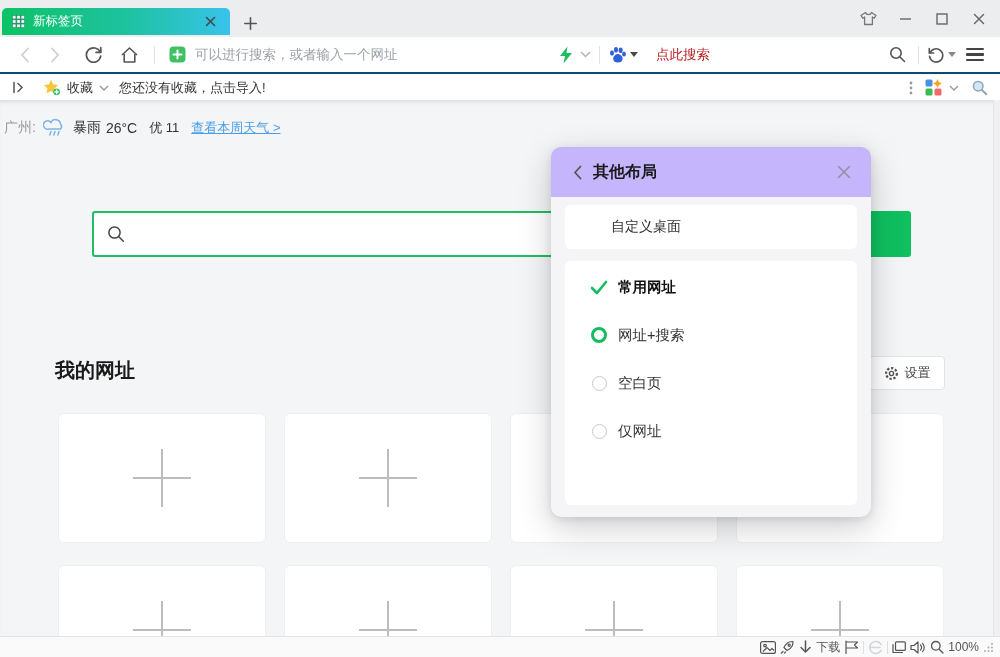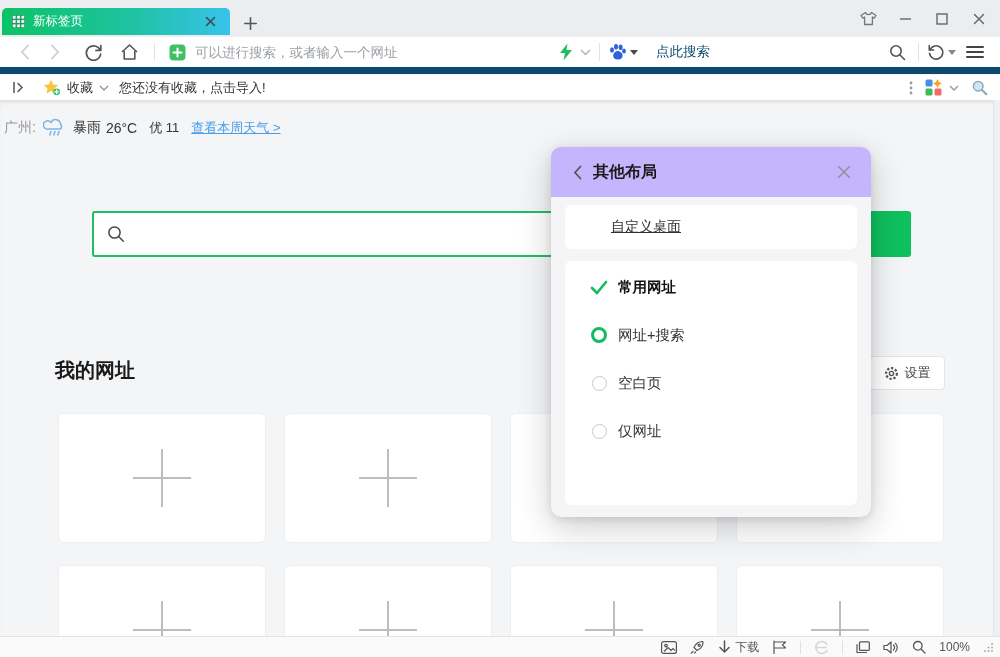--- a/index.html
+++ b/index.html
@@ -13,29 +13,29 @@
   .tab { position:absolute; left:2px; top:8px; width:228px; height:27px; border-radius:5px 5px 0 0;
          background:linear-gradient(90deg,#0bc365 0%,#1ec2a0 55%,#38c3eb 100%);
          display:flex; align-items:center; padding:0 10px; }
   .tab-title { color:#fff; font-size:12.5px; margin-left:8px; flex:1; white-space:nowrap; overflow:hidden; }
   .tab-close { width:20px; height:20px; display:flex; align-items:center; justify-content:center; cursor:pointer; }
   .newtab-btn { position:absolute; left:238px; top:11px; width:24px; height:24px; display:flex; align-items:center; justify-content:center; }
   .win-controls { position:absolute; right:8px; top:0; height:37px; display:flex; align-items:center; gap:11px; }
   .win-btn { width:26px; height:26px; display:flex; align-items:center; justify-content:center; }
 
   
-  #toolbar { position:absolute; left:0; top:37px; width:1000px; height:37px; background:#fff; border-bottom:7px solid #0c4a6e;
+  #toolbar { position:absolute; left:0; top:37px; width:1000px; height:37px; background:#fff; border-bottom:2px solid #0c4a6e;
              display:flex; align-items:center; padding:0 12px; }
   .tb-btn { width:26px; height:26px; display:flex; align-items:center; justify-content:center; }
   .vsep { width:1px; height:18px; background:#e2e2e2; margin:0 8px; flex:none; }
   .url-box { flex:1; display:flex; align-items:center; margin-left:6px; min-width:0; }
   .url-input { border:none; outline:none; background:transparent; font-size:13.5px; color:#333; flex:1; margin-left:9px; min-width:0;
                font-family:"Liberation Sans","DejaVu Sans",sans-serif; }
   .url-input::placeholder { color:#9aa0a6; opacity:1; }
-  .quick-label { color:#0c4a6e; font-size:13.5px; margin-left:18px; width:228px; white-space:nowrap; overflow:hidden; }
+  .quick-label { color:#b91c1c; font-size:13.5px; margin-left:18px; width:228px; white-space:nowrap; overflow:hidden; }
   .caret-down { width:0; height:0; border-left:4px solid transparent; border-right:4px solid transparent; border-top:5px solid #4a4a4a; margin-left:3px; }
   .hamburger { width:18px; height:13px; display:flex; flex-direction:column; justify-content:space-between; }
   .hamburger i { display:block; height:2.4px; background:#444; border-radius:1px; }
 
   
   #bookmarkbar { position:absolute; left:0; top:75px; width:1000px; height:25px; background:#fff;
                  display:flex; align-items:center; padding:0 12px; }
   .bm-label { font-size:13px; color:#333; margin-left:6px; }
   .bm-hint { font-size:13px; color:#333; margin-left:10px; }
   .flex-spacer { flex:1; }
@@ -75,32 +75,32 @@
   .plus-icon::after  { content:""; position:absolute; left:28px; top:0; width:2px; height:58px; background:#bdbdc1; }
 
   
   .popup { position:absolute; left:551px; top:47px; width:320px; height:370px; background:#c4b5fd; border-radius:10px;
            box-shadow:0 10px 34px rgba(0,0,0,.20), 0 2px 8px rgba(0,0,0,.10); z-index:30; }
   .popup-header { height:50px; display:flex; align-items:center; padding:0 16px 0 22px; }
   .popup-title { font-size:16px; font-weight:bold; color:#1a1a1a; margin-left:11px; flex:1; }
   .popup-close { width:22px; height:22px; display:flex; align-items:center; justify-content:center; cursor:pointer; }
   .popup-body { background:#f5f5f7; height:320px; border-radius:0 0 10px 10px; padding:8px 14px 12px; }
   .pcard { background:#fff; border-radius:6px; }
-  .pcard.single { height:44px; display:flex; align-items:center; padding-left:46px; font-size:14px; color:#333; cursor:pointer;text-decoration:underline; }
+  .pcard.single { height:44px; display:flex; align-items:center; padding-left:46px; font-size:14px; color:#333; cursor:pointer; }
   .pcard.listcard { margin-top:12px; height:244px; padding:2px 0; }
   .popt { height:48px; display:flex; align-items:center; padding-left:24px; cursor:pointer; }
   .popt .obox { width:20px; display:flex; align-items:center; justify-content:center; }
   .popt .olabel { font-size:14.5px; color:#333; margin-left:9px; }
   .popt.checked .olabel { font-weight:bold; color:#111; }
   .radio { width:15px; height:15px; border-radius:50%; border:1.5px solid #c9c9c9; background:#fff; }
   .radio.on { width:16px; height:16px; border:3.5px solid #12bd5f; }
 
   
   #statusbar { position:absolute; left:0; top:636px; width:1000px; height:21px; background:#fafafa; border-top:1px solid #e3e3e3;
-               display:flex; align-items:center; justify-content:flex-end; padding-right:6px; gap:13px; }
+               display:flex; align-items:center; justify-content:flex-end; padding-right:6px; gap:4px; }
   .sb-item { display:flex; align-items:center; color:#555; font-size:12px; cursor:pointer; }
   .sb-sep { width:1px; height:13px; background:#e0e0e0; }
   .sb-label { margin-left:4px; }
 </style>
 </head>
 <body>
 
 <div id="titlebar">
   <div class="tab">
     <span class="ic">

